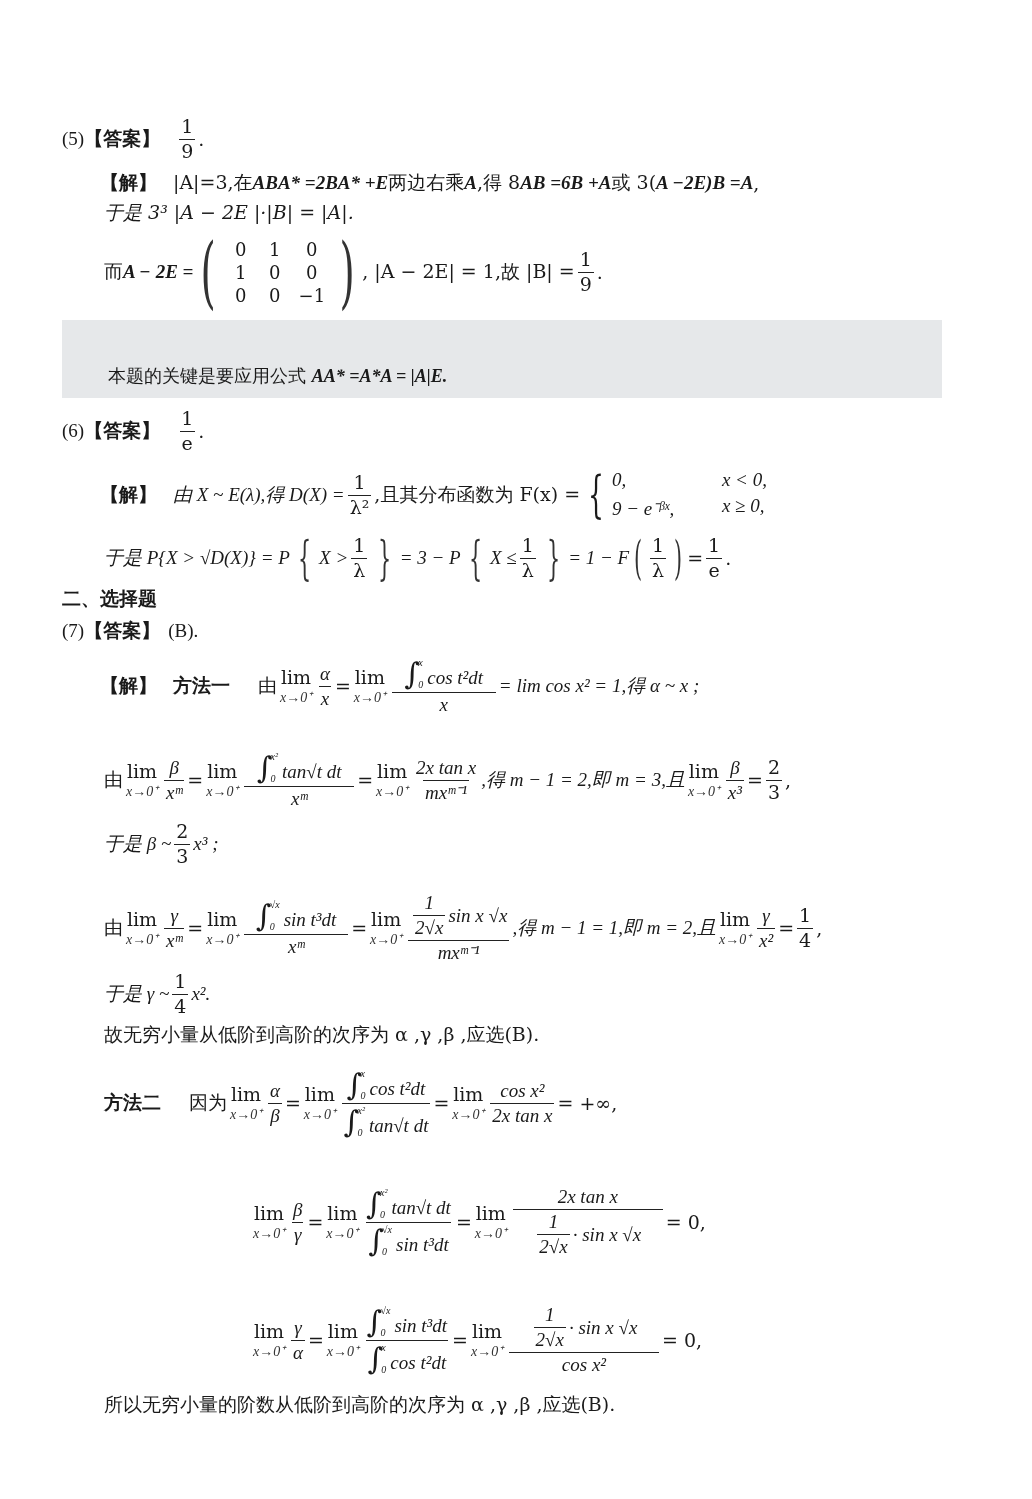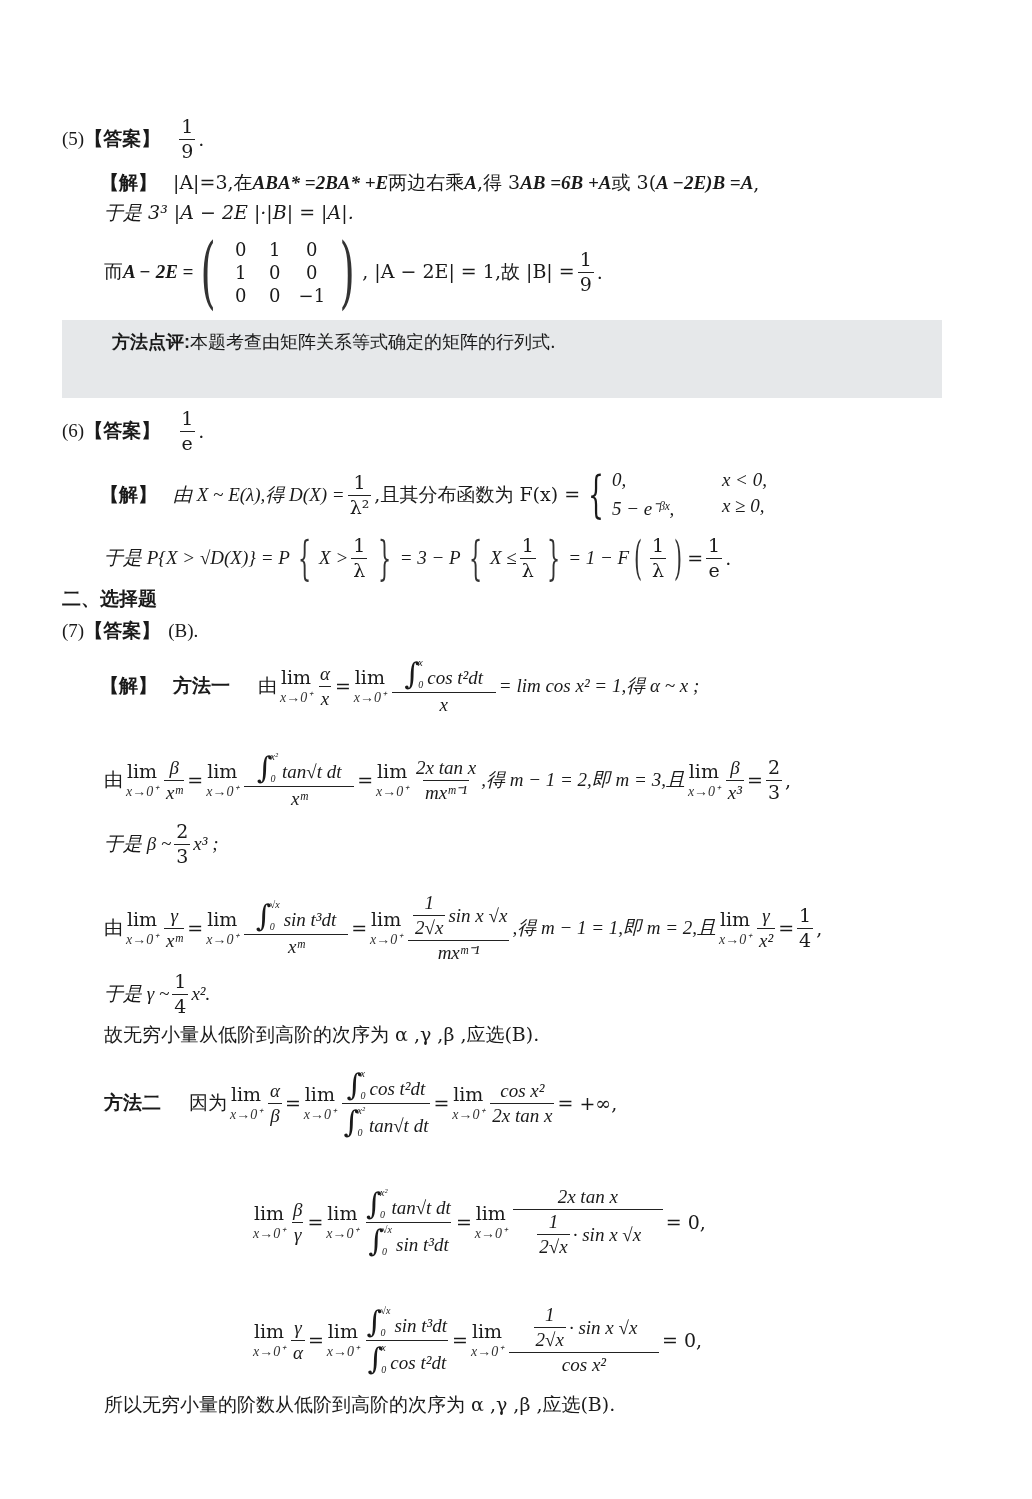--- a/index.html
+++ b/index.html
@@ -51,21 +51,21 @@
     <span>.</span>
 </div>
 
 <div class="line" style="left:100px; top:170px;">
   <span class="b">【解】</span>
   <span class="sp2"></span>
   <span>|A|=3,在 </span>
   <span class="bm">ABA* =2BA* +E</span>
   <span> 两边右乘</span>
   <span class="bm">A</span>
-  <span>,得 3</span>
+  <span>,得 8</span>
   <span class="bm">AB =6B +A</span>
   <span> 或 3(</span>
   <span class="bm">A −2E)B =A</span>
   <span>,</span>
 </div>
 
 <div class="line" style="left:104px; top:200px;font-style:italic;">
   <span>于是 3³ |A − 2E |·|B| = |A|.</span>
 </div>
 
@@ -89,22 +89,22 @@
   </span>
   <span>, |A − 2E| = 1,故 |B| =</span>
   <span class="frac">
     <span class="num">1</span>
     <span class="den">9</span>
   </span>
   <span>.</span>
 </div>
 
 <div class="review">
-  <div style="position:absolute; left:50px; top:10px; font-size:18px;">
-    <span class="b">方法点评:</span><span>本题考查由矩阵关系等式确定的矩阵的行列式.</span>
+  <div style="position:absolute; left:46px; top:44px; font-size:18px;">
+    <span>本题的关键是要应用公式 </span><span class="bm">AA* =A*A = |A|E.</span>
   </div>
 </div>
 
 <div class="line" style="left:62px; top:408px;">
   <span class="rm">(6)</span>
   <span class="b">【答案】</span>
   <span class="sp2"></span>
   <span class="frac">
     <span class="num">1</span>
     <span class="den">e</span>
@@ -119,21 +119,21 @@
   <span class="frac">
       <span class="num">1</span>
       <span class="den">λ²</span>
     </span>
   <span>,且其分布函数为 F(x) =</span>
   <span class="cases">
     <span class="brace">{</span>
     <span class="cgrid it">
       <span>0,</span>
         <span>x &lt; 0,</span>
-      <span>5 − e⁻ᵝˣ,</span>
+      <span>9 − e⁻ᵝˣ,</span>
         <span>x ≥ 0,</span>
     </span>
   </span>
 </div>
 
 <div class="line" style="left:104px; top:530px; height:56px;">
   <span class="it">于是 P{X &gt; √D(X)} = P</span>
   <span class="bigbrace">{</span>
     <span class="it">X &gt;</span>
   <span class="frac">

